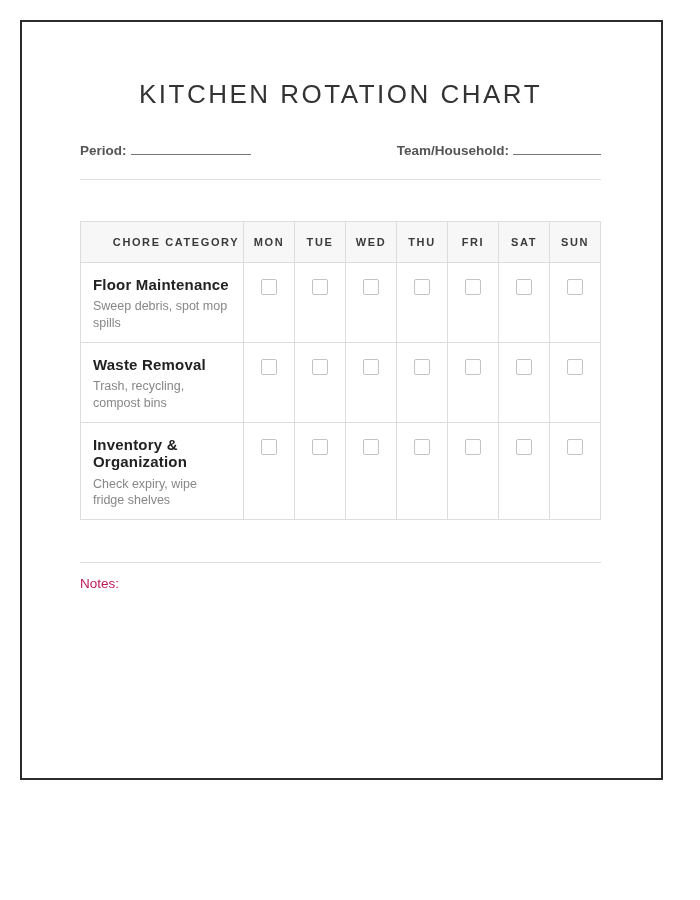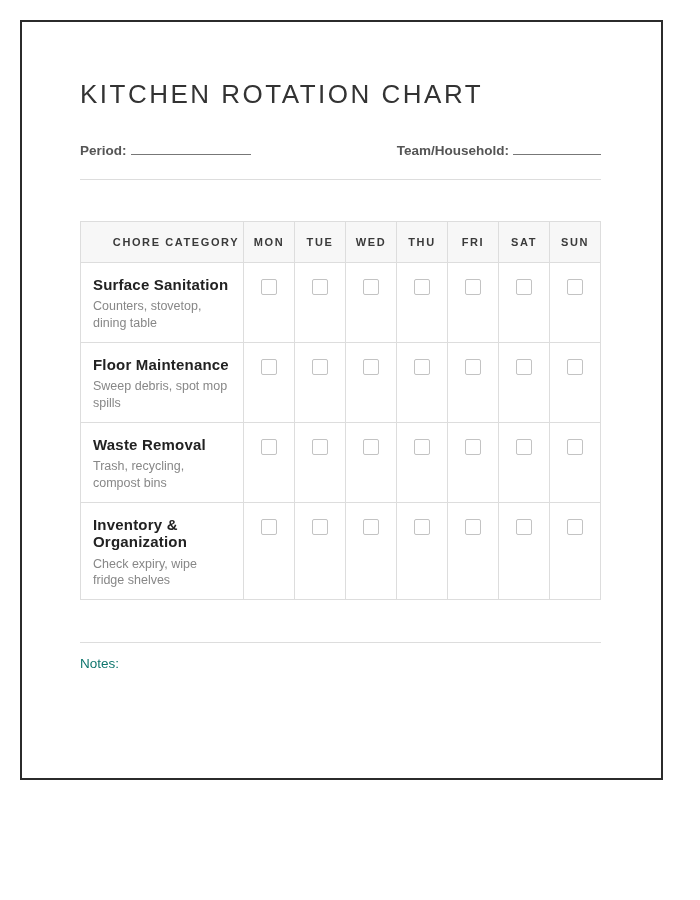--- a/index.html
+++ b/index.html
@@ -12,20 +12,21 @@
     position: absolute;
     left: 20px; top: 20px;
     width: 643px; height: 760px;
     border: 2px solid #2b2b2b;
     background: #ffffff;
     padding: 0 60px 0 58px;
     overflow: hidden;
   }
   .title {
     margin-top: 57px;
+    text-align: center;
     font-size: 26px;
     font-weight: 400;
     letter-spacing: 2.5px;
     color: #333333;
   }
   .meta-row {
     margin-top: 31px;
     display: flex;
     justify-content: space-between;
     align-items: baseline;
@@ -102,21 +103,21 @@
   .checkbox {
     display: inline-block;
     width: 16px; height: 16px;
     border: 1px solid #c3c3c3;
     border-radius: 2px;
     background: #ffffff;
   }
   .notes {
     margin-top: 13px;
     font-size: 13.5px;
-    color: #0f766e;
+    color: #be185d;
   }
 </style>
 </head>
 <body>
 
 <div class="page">
   <h1 class="title">KITCHEN ROTATION CHART</h1>
 
   <div class="meta-row">
     <div class="meta-field">
@@ -136,33 +137,20 @@
           <th class="th-day">MON</th>
           <th class="th-day">TUE</th>
           <th class="th-day">WED</th>
           <th class="th-day">THU</th>
           <th class="th-day">FRI</th>
           <th class="th-day">SAT</th>
           <th class="th-day">SUN</th>
         </tr>
     </thead>
     <tbody id="table-body">
-        <tr>
-          <td class="td-category">
-            <div class="chore-title">Surface Sanitation</div>
-            <div class="chore-subtitle">Counters, stovetop, dining table</div>
-          </td>
-          <td class="td-check"><span class="checkbox"></span></td>
-          <td class="td-check"><span class="checkbox"></span></td>
-          <td class="td-check"><span class="checkbox"></span></td>
-          <td class="td-check"><span class="checkbox"></span></td>
-          <td class="td-check"><span class="checkbox"></span></td>
-          <td class="td-check"><span class="checkbox"></span></td>
-          <td class="td-check"><span class="checkbox"></span></td>
-        </tr>
         <tr>
           <td class="td-category">
             <div class="chore-title">Floor Maintenance</div>
             <div class="chore-subtitle">Sweep debris, spot mop spills</div>
           </td>
           <td class="td-check"><span class="checkbox"></span></td>
           <td class="td-check"><span class="checkbox"></span></td>
           <td class="td-check"><span class="checkbox"></span></td>
           <td class="td-check"><span class="checkbox"></span></td>
           <td class="td-check"><span class="checkbox"></span></td>

